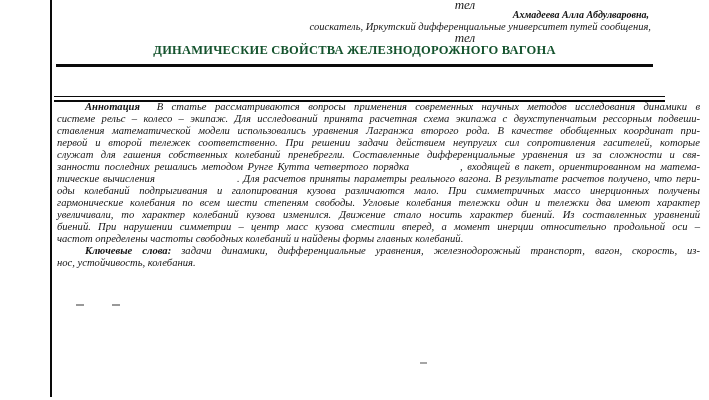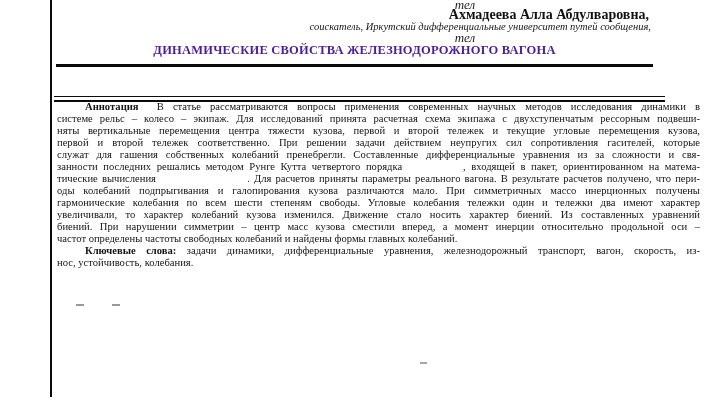--- a/index.html
+++ b/index.html
@@ -16,43 +16,43 @@
     width:2px;height:397px;background:#0a0a0a;
   }
   .tel{
     position:absolute;left:425px;width:80px;
     text-align:center;font-style:italic;font-size:13px;line-height:10px;color:#222;
   }
   .tel-top{top:0px;}
   .tel-bottom{top:33px;}
   .author-name{
     position:absolute;right:60px;top:9px;
-    font-size:14px;font-weight:bold;line-height:12px;
+    font-size:10px;font-weight:bold;font-style:italic;line-height:12px;
     text-align:right;color:#111;
   }
   .affiliation{
     position:absolute;right:58px;top:21px;
     font-size:10.5px;font-style:italic;line-height:12px;
     text-align:right;color:#161616;
   }
   .paper-title{
     position:absolute;left:56px;top:43px;width:597px;
     text-align:center;font-weight:bold;font-size:12.5px;line-height:15px;
-    letter-spacing:0.2px;color:#4c1d95;
+    letter-spacing:0.2px;color:#14532d;
   }
   .rule-thick{
     position:absolute;left:56px;top:64px;width:597px;height:3px;background:#0a0a0a;
   }
   .rule-double{
     position:absolute;left:54px;top:96px;width:611px;height:3px;
     border-top:1px solid #0a0a0a;border-bottom:2px solid #0a0a0a;
   }
   .body-text{
     position:absolute;left:57px;top:101px;width:643px;
-    font-size:10.6px;line-height:12px;color:#141414;
+    font-size:10.6px;line-height:12px;color:#141414;font-style:italic;
   }
   .jline{text-align:justify;text-align-last:justify;}
   .lline{text-align:left;}
   .indent{text-indent:28px;}
   .b{font-weight:bold;}
   .dash{
     position:absolute;height:2px;background:#999999;
   }
   .dash1{left:76px;top:304px;width:8px;}
   .dash2{left:112px;top:304px;width:8px;}
@@ -71,21 +71,21 @@
   <div class="tel tel-bottom">тел</div>
 
   <div class="paper-title">ДИНАМИЧЕСКИЕ СВОЙСТВА ЖЕЛЕЗНОДОРОЖНОГО ВАГОНА</div>
 
   <div class="rule-thick"></div>
   <div class="rule-double"></div>
 
   <div class="body-text">
     <div class="jline indent"><span class="b">Аннотация</span><span>&nbsp; В статье рассматриваются вопросы применения современных научных методов исследования динамики в</span></div>
     <div class="jline">системе рельс – колесо – экипаж. Для исследований принята расчетная схема экипажа с двухступенчатым рессорным подвеши-</div>
-    <div class="jline">няты вертикальные перемещения центра тяжести кузова, первой и второй тележек и текущие угловые перемещения кузова,</div>
+    <div class="jline">ставления математической модели использовались уравнения Лагранжа второго рода. В качестве обобщенных координат при-</div>
     <div class="jline">первой и второй тележек соответственно. При решении задачи действием неупругих сил сопротивления гасителей, которые</div>
     <div class="jline">служат для гашения собственных колебаний пренебрегли. Составленные дифференциальные уравнения из за сложности и свя-</div>
     <div class="jline">занности последних решались методом Рунге Кутта четвертого порядка&nbsp;&nbsp;&nbsp;&nbsp;&nbsp;&nbsp;&nbsp;&nbsp;&nbsp;&nbsp;&nbsp;, входящей в пакет, ориентированном на матема-</div>
     <div class="jline">тические вычисления&nbsp;&nbsp;&nbsp;&nbsp;&nbsp;&nbsp;&nbsp;&nbsp;&nbsp;&nbsp;&nbsp;&nbsp;&nbsp;&nbsp;&nbsp;&nbsp;&nbsp;&nbsp;&nbsp;&nbsp;&nbsp;&nbsp;. Для расчетов приняты параметры реального вагона. В результате расчетов получено, что пери-</div>
     <div class="jline">оды колебаний подпрыгивания и галопирования кузова различаются мало. При симметричных массо инерционных получены</div>
     <div class="jline">гармонические колебания по всем шести степеням свободы. Угловые колебания тележки один и тележки два имеют характер</div>
     <div class="jline">увеличивали, то характер колебаний кузова изменился. Движение стало носить характер биений. Из составленных уравнений</div>
     <div class="jline">биений. При нарушении симметрии – центр масс кузова сместили вперед, а момент инерции относительно продольной оси –</div>
     <div class="lline">частот определены частоты свободных колебаний и найдены формы главных колебаний.</div>
     <div class="jline indent"><span class="b">Ключевые слова:</span><span> задачи динамики, дифференциальные уравнения, железнодорожный транспорт, вагон, скорость, из-</span></div>

